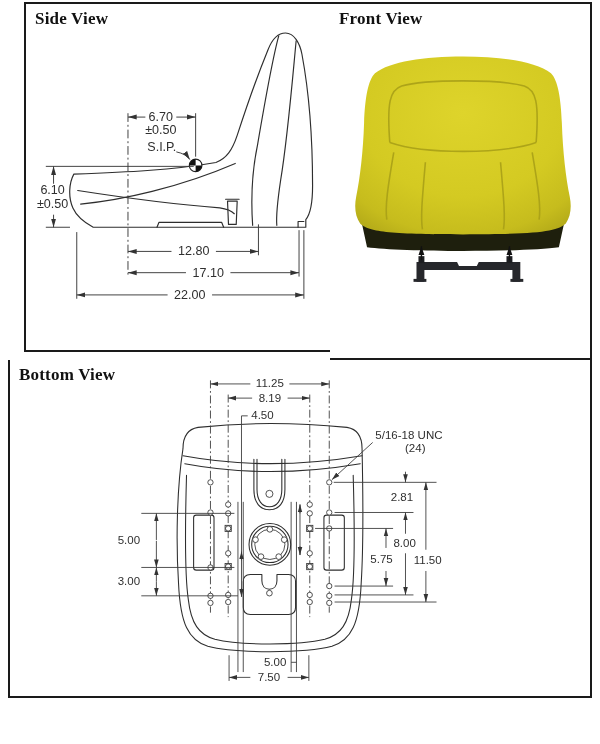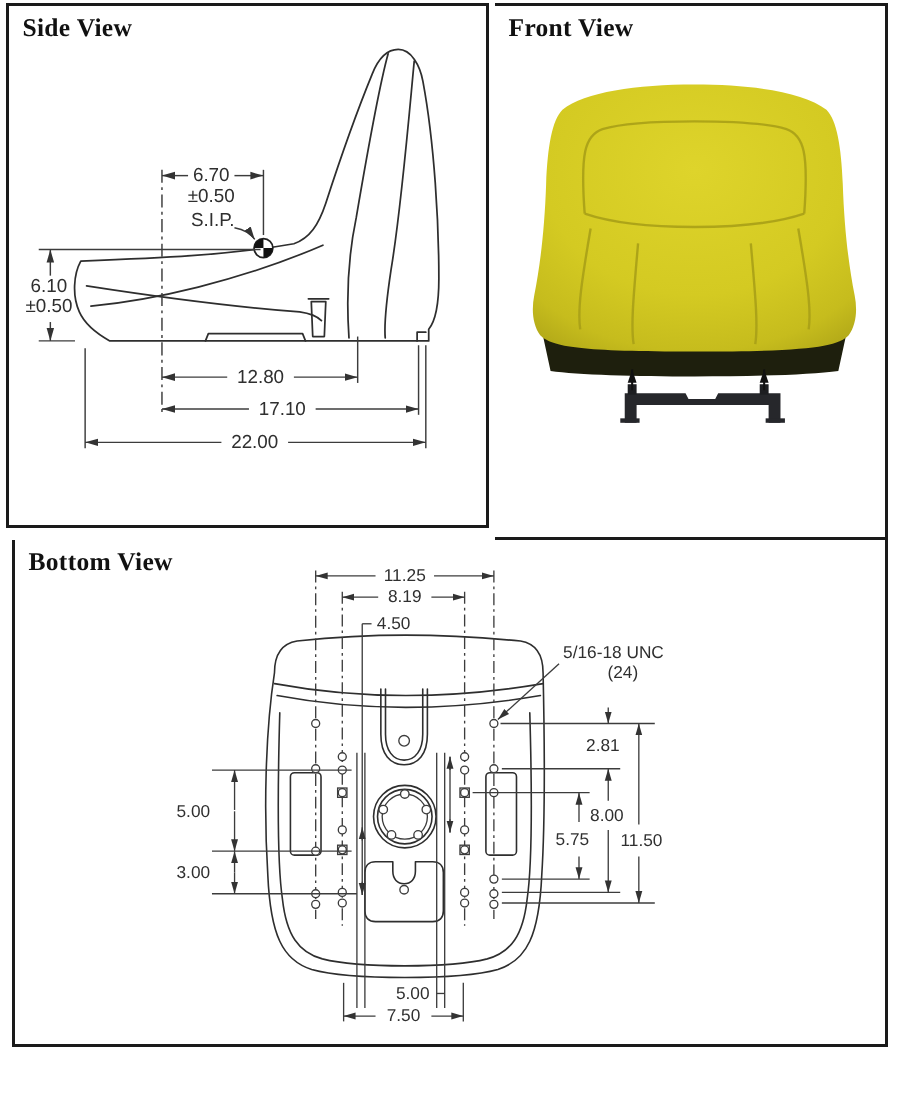--- a/index.html
+++ b/index.html
@@ -1,19 +1,19 @@
 <!DOCTYPE html>
 <html><head>
 <meta charset="utf-8">
 <style>
   html,body{margin:0;padding:0;background:#fff;}
   .sheet{position:relative;width:600px;height:744px;background:#fff;overflow:hidden;
          font-family:"Liberation Sans", sans-serif;}
   .panel{position:absolute;box-sizing:border-box;border:2px solid #1a1a1a;background:#fff;}
-  .panel-side{left:4px;top:2px;width:322px;height:350px;}
+  .panel-side{left:24px;top:2px;width:322px;height:350px;}
   .panel-front{left:330px;top:2px;width:262px;height:358px;border-left:none;text-decoration:underline;}
   .panel-bottom{left:8px;top:360px;width:584px;height:338px;border-top:none;}
   .panel-title{position:absolute;left:9px;top:5px;font-family:"Liberation Serif", serif;
                font-weight:bold;font-size:17px;color:#111;letter-spacing:.2px;z-index:2;}
   .panel svg{position:absolute;left:0;top:0;width:100%;height:100%;display:block;}
   
   .ln{stroke:#3c3c3c;stroke-width:1;fill:none;}
   .cl{stroke:#3c3c3c;stroke-width:1;fill:none;stroke-dasharray:9 3 2 3;}
   .drw{stroke:#2e2e2e;stroke-width:1.2;fill:none;stroke-linejoin:round;stroke-linecap:round;}
   .hole{fill:#fff;stroke:#3c3c3c;stroke-width:1;}

